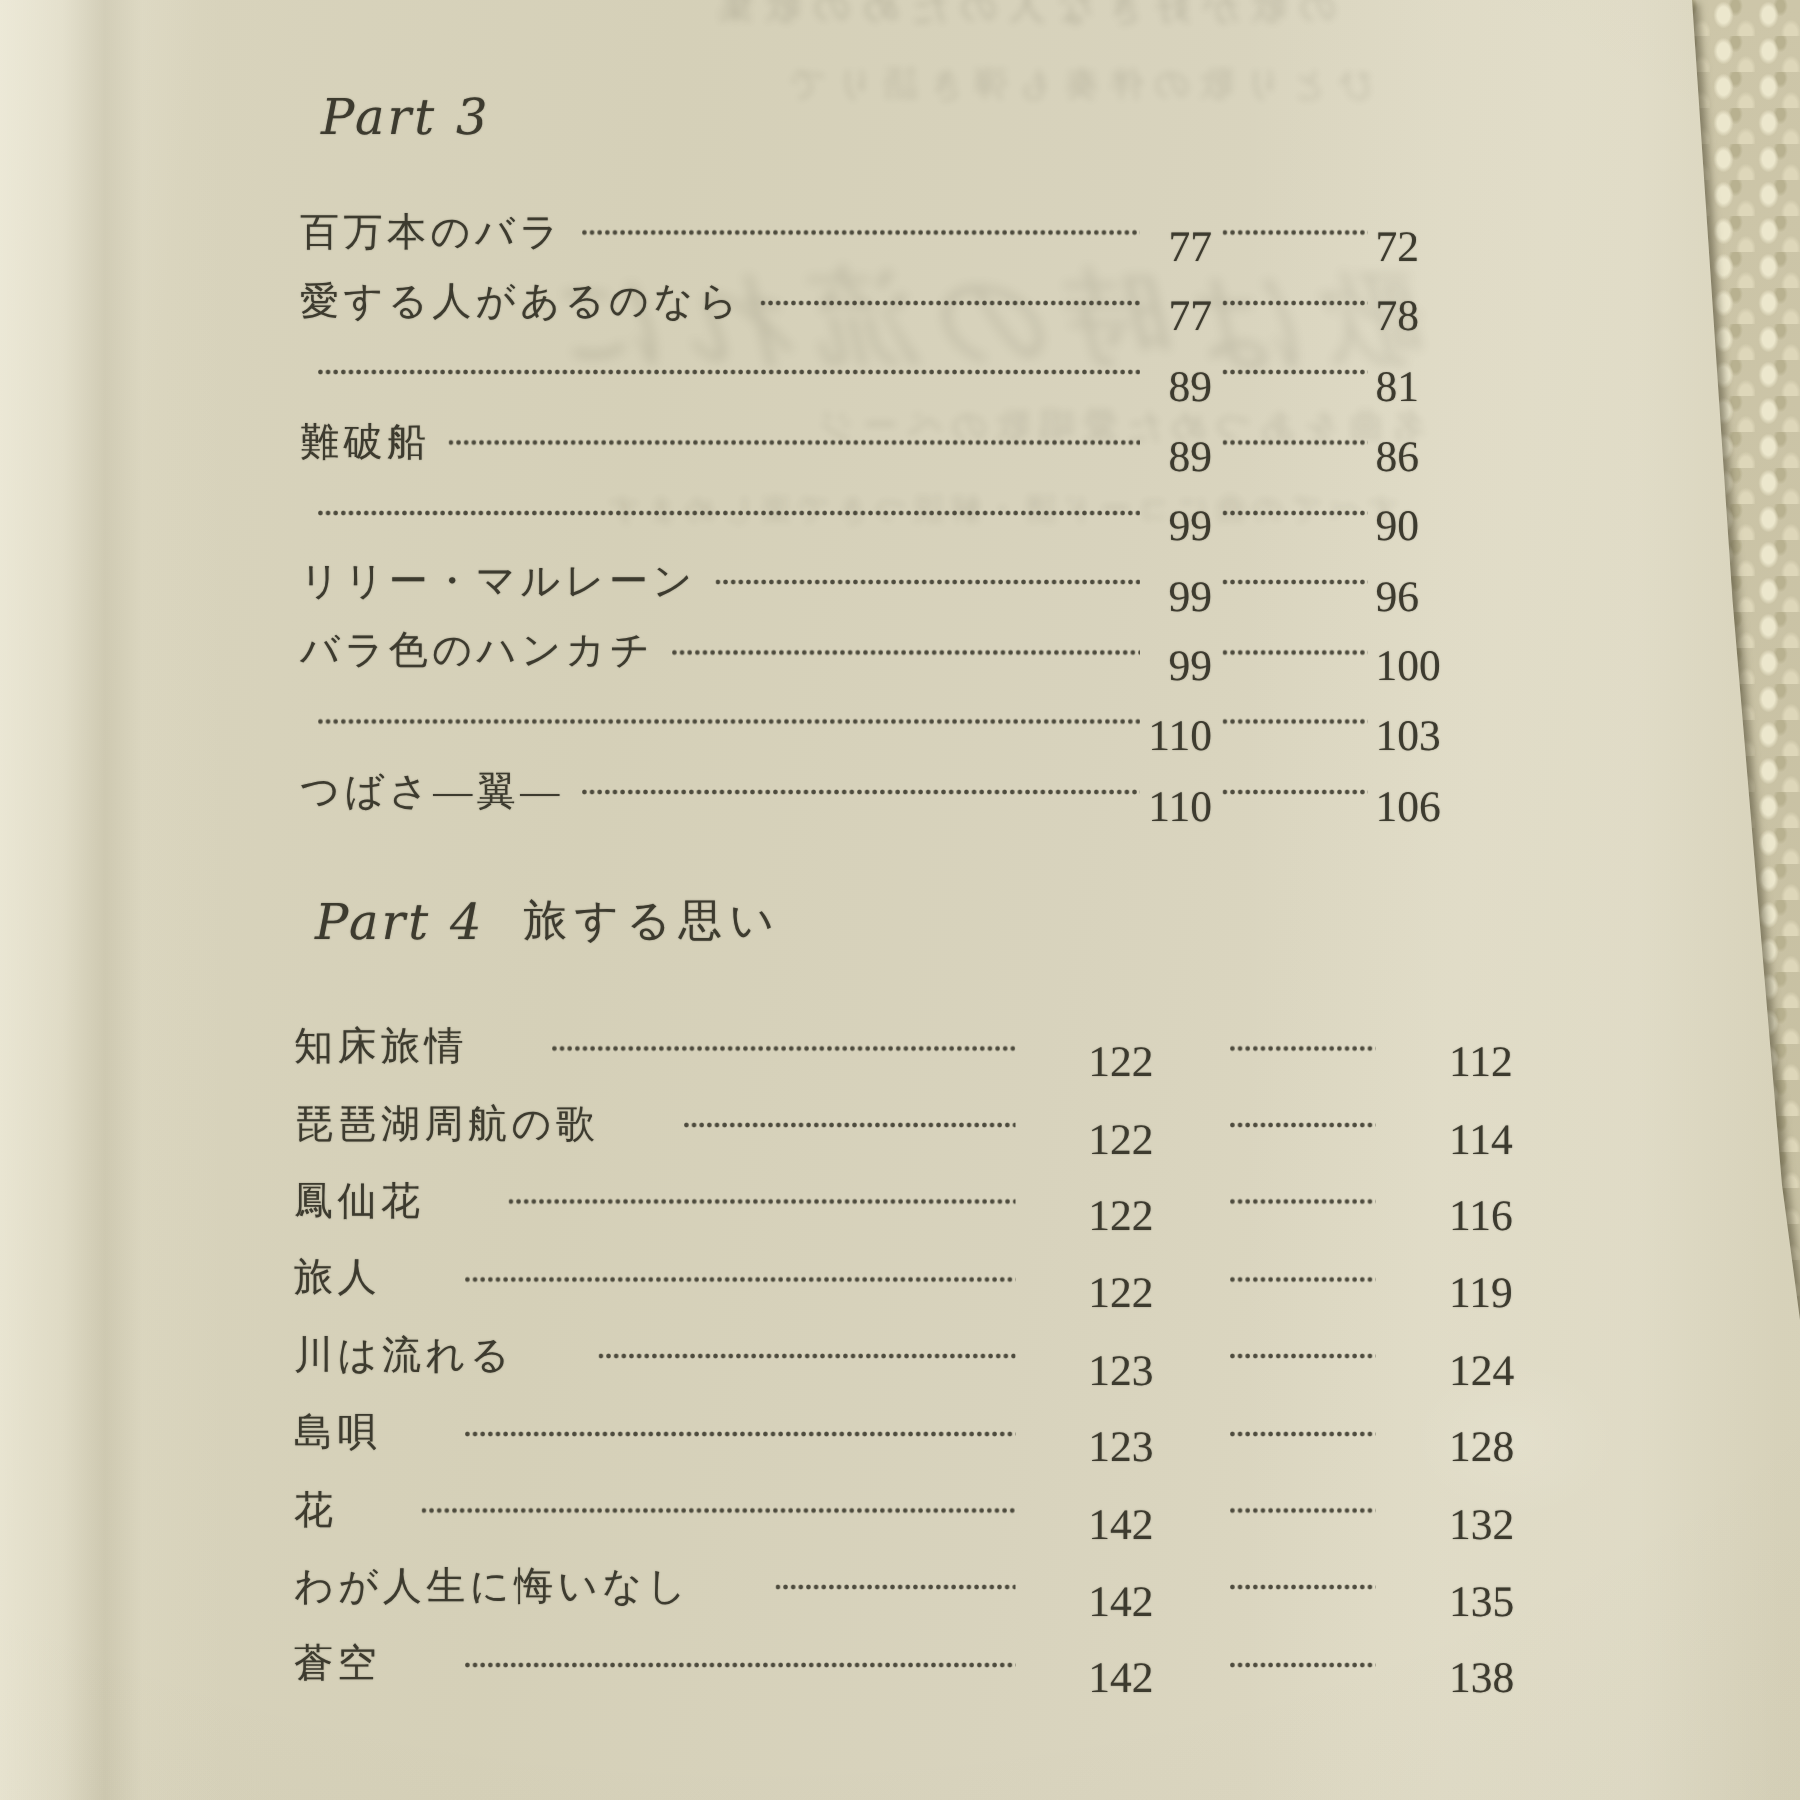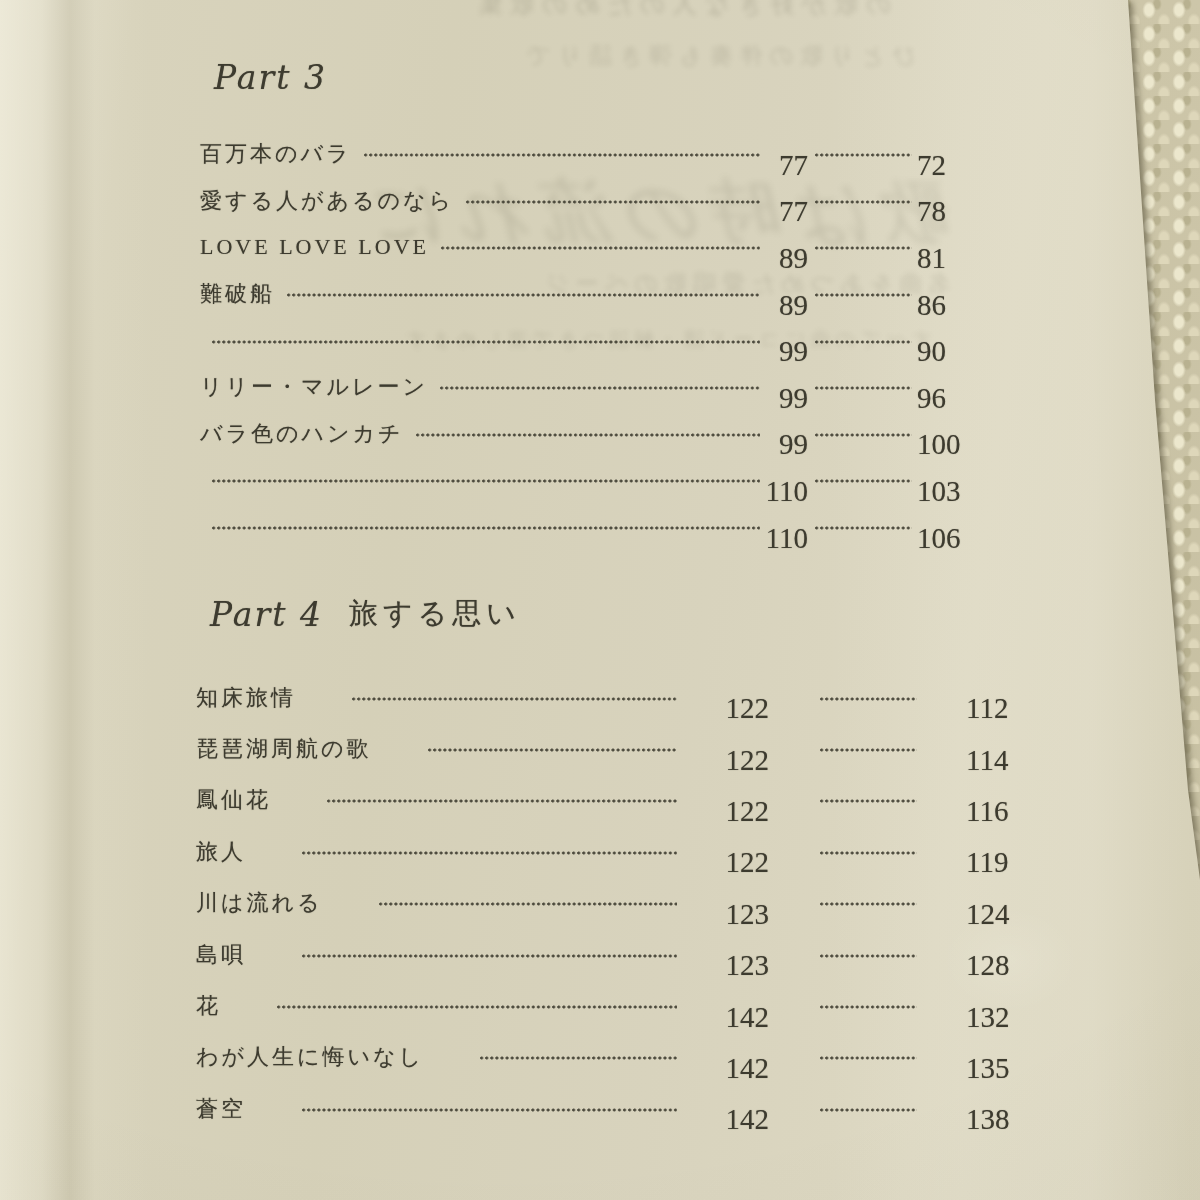--- a/index.html
+++ b/index.html
@@ -65,21 +65,21 @@
   .ph4 { left: 210px; top: 594px; }
 
   
   .toc { position: absolute; }
   .toc3 { left: 200px; top: 133px; width: 769px; }
   .toc4 { left: 196px; top: 674px; width: 822px; }
   .row { display: flex; align-items: center; }
   .toc3 .row { height: 46.6px; }
   .toc4 .row { height: 51.4px; gap: 44px; }
 
-  .song { font-size: 22px; letter-spacing: 3px; white-space: nowrap;
+  .song { font-size: 26px; letter-spacing: 3px; white-space: nowrap;
           transform: translateY(-2px); text-shadow: 0 0 1px rgba(61,59,47,0.5); }
   .lead {
     height: 4px; transform: translateY(-1px);
     background-image: radial-gradient(circle at 1.6px 2px, rgba(58,56,44,0.88) 1.15px, rgba(58,56,44,0) 1.9px);
     background-size: 5.1px 4px; background-repeat: repeat-x;
   }
   .lead1 { flex: 1 1 auto; margin-left: 12px; }
   .lead2 { flex: 0 0 97px; margin: 0 5px 0 7px; }
   .num { font-size: 29px; white-space: nowrap; transform: translateY(9px);
          text-shadow: 0 0 1px rgba(61,59,47,0.5); }
@@ -113,21 +113,20 @@
         <span class="num num2">72</span>
       </div>
       <div class="row">
         <span class="song">愛する人があるのなら</span>
         <span class="lead lead1"></span>
         <span class="num num1">77</span>
         <span class="lead lead2"></span>
         <span class="num num2">78</span>
       </div>
       <div class="row">
-        <span class="song">LOVE LOVE LOVE</span>
         <span class="lead lead1"></span>
         <span class="num num1">89</span>
         <span class="lead lead2"></span>
         <span class="num num2">81</span>
       </div>
       <div class="row">
         <span class="song">難破船</span>
         <span class="lead lead1"></span>
         <span class="num num1">89</span>
         <span class="lead lead2"></span>
@@ -153,20 +152,21 @@
         <span class="lead lead2"></span>
         <span class="num num2">100</span>
       </div>
       <div class="row">
         <span class="lead lead1"></span>
         <span class="num num1">110</span>
         <span class="lead lead2"></span>
         <span class="num num2">103</span>
       </div>
       <div class="row">
+        <span class="song">つばさ―翼―</span>
         <span class="lead lead1"></span>
         <span class="num num1">110</span>
         <span class="lead lead2"></span>
         <span class="num num2">106</span>
       </div>
     </div>
 
     <div class="part-header ph4">
       <span class="script">Part 4</span>
       <span class="kanji">旅する思い</span>

